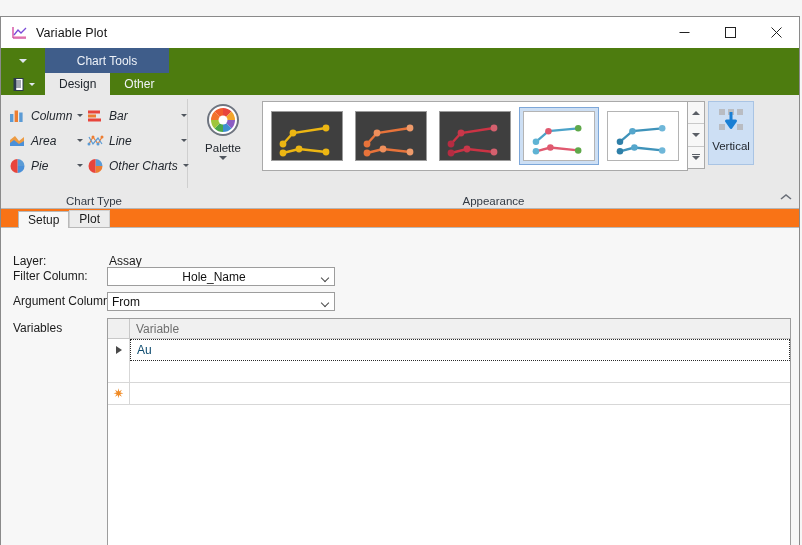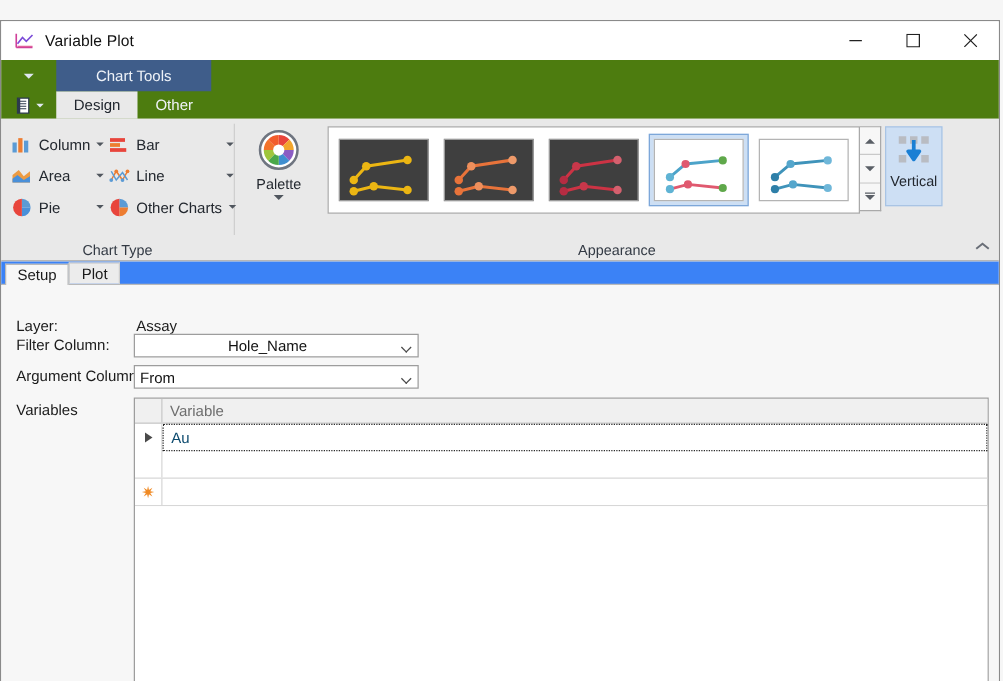--- a/index.html
+++ b/index.html
@@ -62,20 +62,21 @@
   .rgroup{position:relative;display:flex;flex-direction:column;height:100%;}
   .rgroup .grp-label{
     position:absolute;bottom:1px;left:0;right:0;text-align:center;
     font-size:11.5px;color:#333a44;
   }
   .grp-sep{width:1px;background:#cfcfcf;margin:4px 0 20px 0;align-self:stretch;}
   
   .ct-grid{
     display:grid;grid-template-columns:78px 104px;grid-template-rows:25px 25px 25px;
     margin:8px 0 0 6px;
+    font-style:italic;
   }
   .ct-item{display:flex;align-items:center;gap:5px;padding:0 2px;cursor:default;}
   .ct-ico{width:17px;height:16px;flex:0 0 auto;}
   .ct-lbl{font-size:12px;color:#23282f;white-space:nowrap;}
   .ct-caret{
     margin-left:auto;width:0;height:0;border-left:3.5px solid transparent;
     border-right:3.5px solid transparent;border-top:3.5px solid #50565e;
   }
   
   .palette-btn{
@@ -120,22 +121,22 @@
     padding-top:6px;gap:3px;height:64px;box-sizing:border-box;cursor:default;
   }
   .vert-lbl{font-size:11.5px;color:#23282f;}
   .ribbon-collapse{
     position:absolute;right:6px;bottom:4px;width:14px;height:14px;
     display:flex;align-items:center;justify-content:center;cursor:default;
   }
   
   .content{flex:1 1 auto;display:flex;flex-direction:column;background:#f7f7f7;min-height:0;}
   .ctabs{
-    height:18px;display:flex;align-items:flex-end;padding-left:3px;
-    border-bottom:1px solid #b9b9b9;background:#3b82f6;flex:0 0 auto;
+    height:18px;display:flex;align-items:flex-end;padding-left:17px;
+    border-bottom:1px solid #b9b9b9;background:#f97316;flex:0 0 auto;
   }
   .ctab{
     height:17px;padding:0 9px;font-size:12px;color:#1b1b1b;
     display:flex;align-items:center;cursor:default;
     border:1px solid transparent;border-bottom:none;box-sizing:border-box;
   }
   .ctab.active{background:#f7f7f7;border-color:#b9b9b9;position:relative;top:1px;}
   .ctab:not(.active){background:#ececec;border-color:#cfcfcf;}
   
   .pane{flex:1 1 auto;position:relative;padding:0;min-height:0;}

